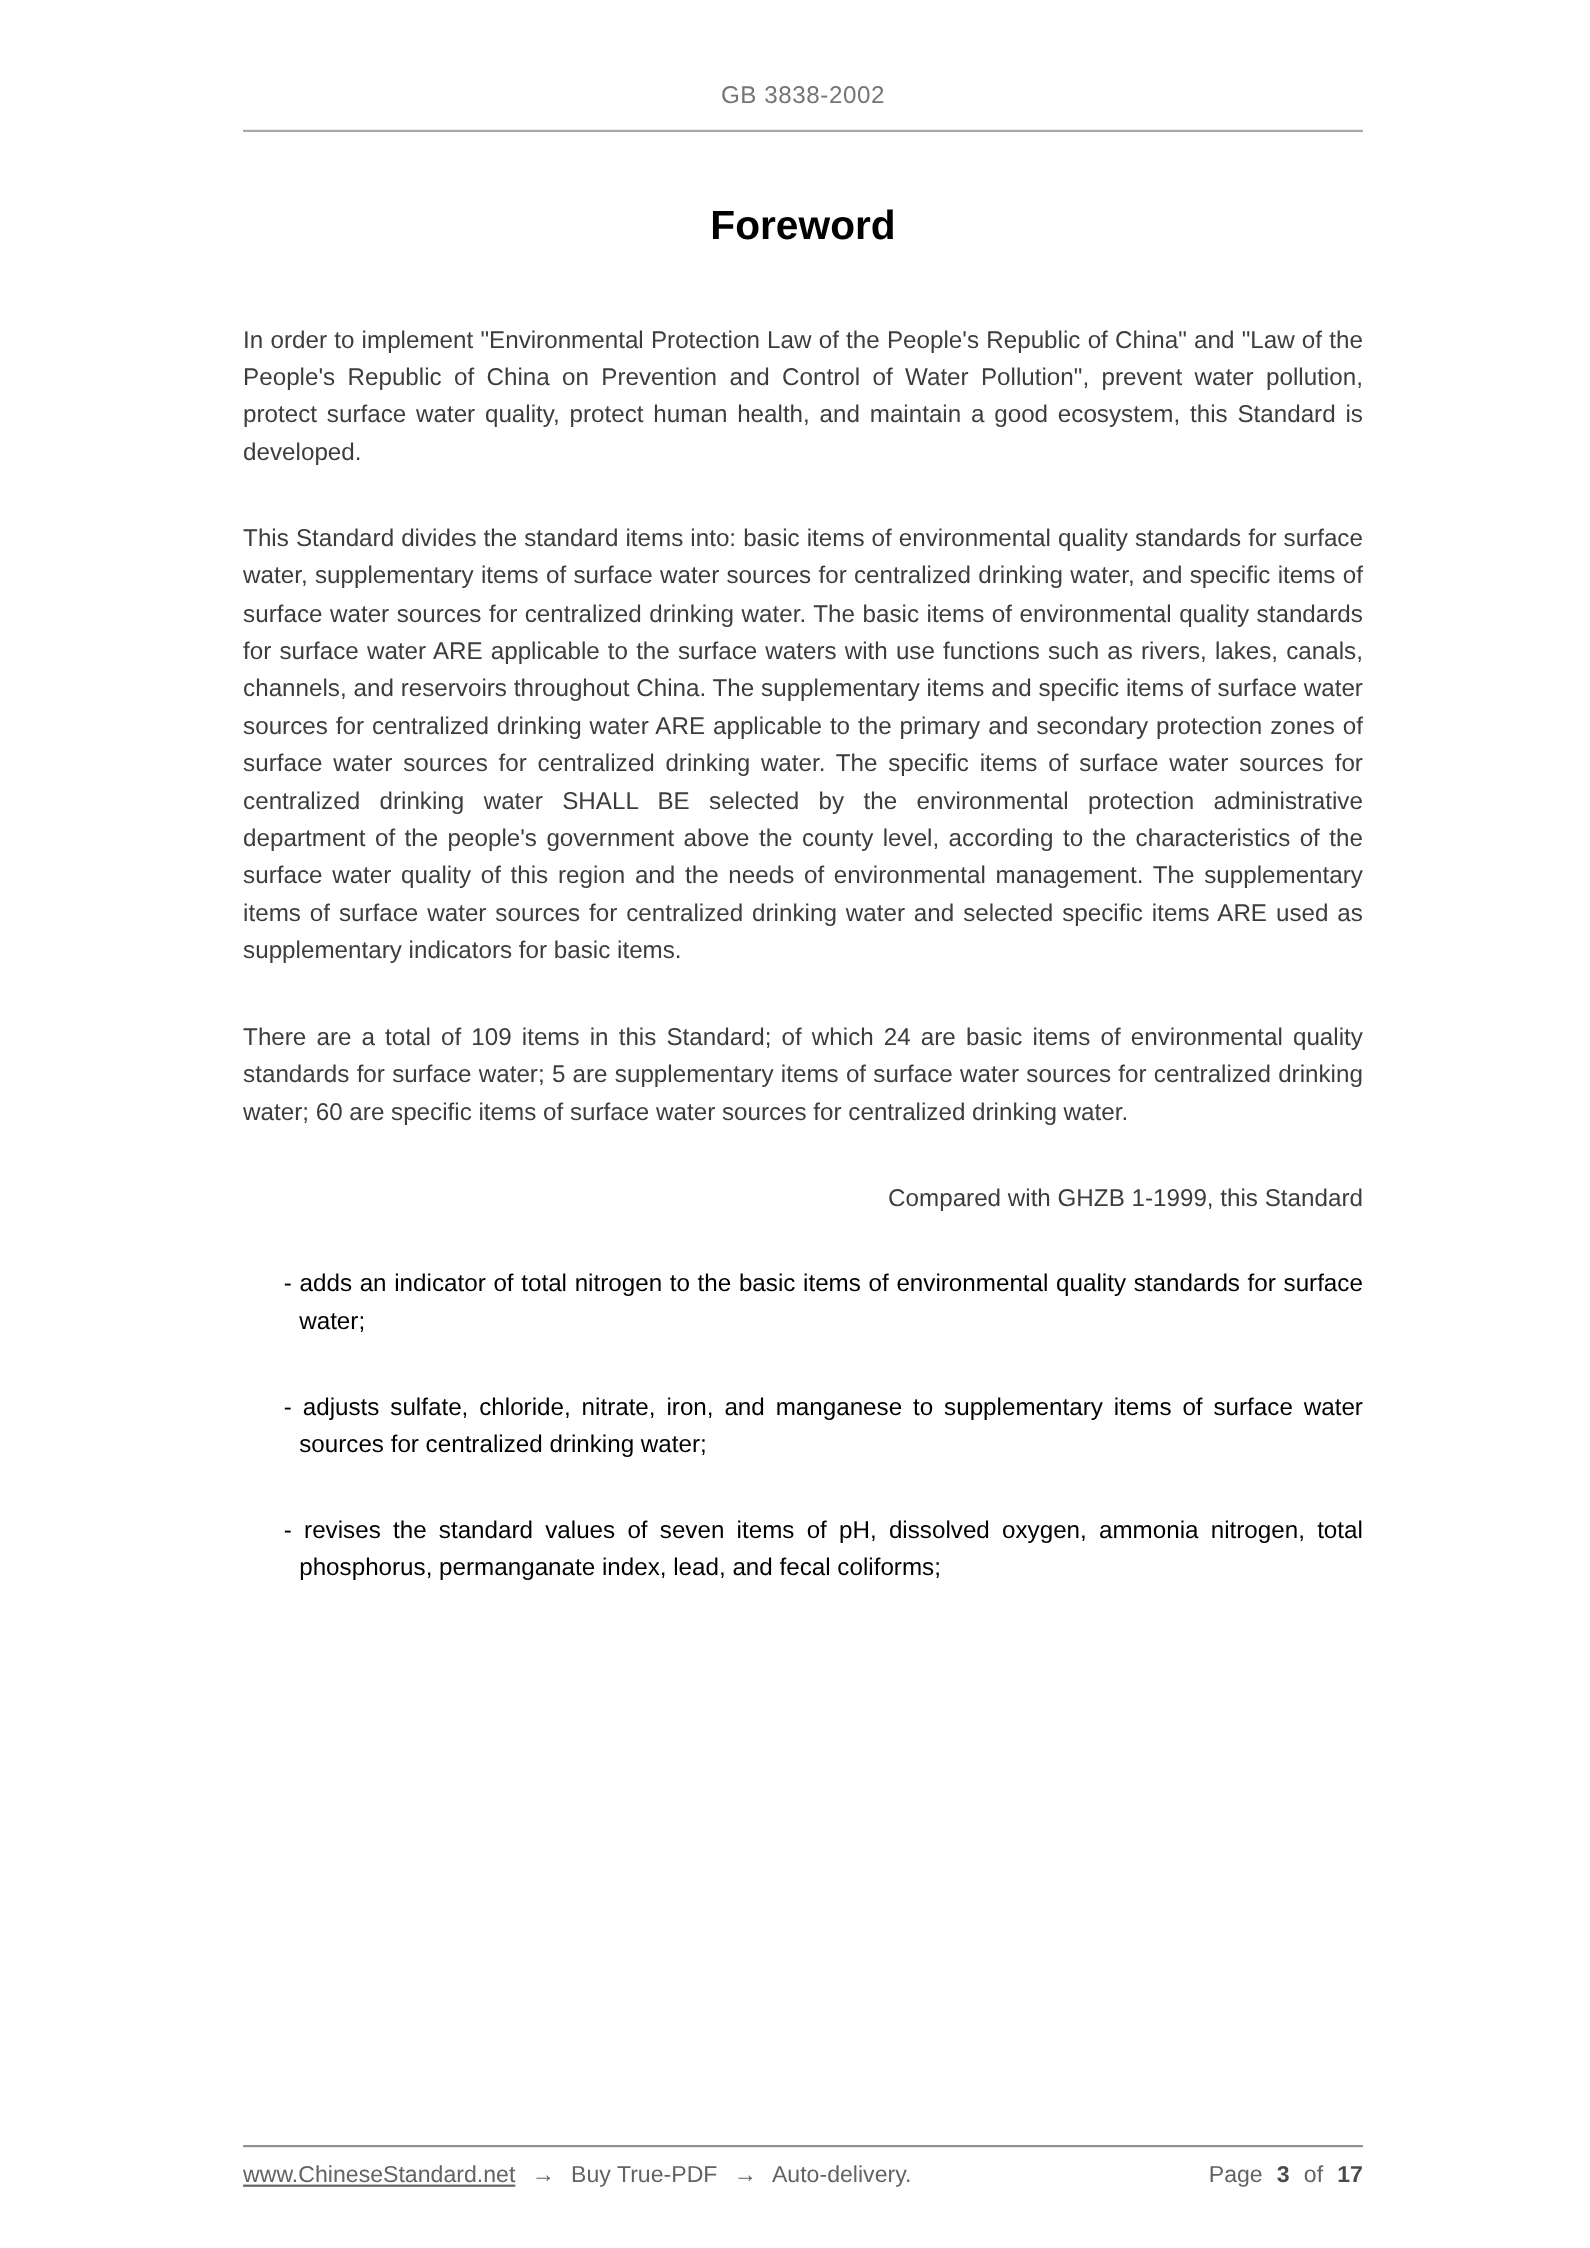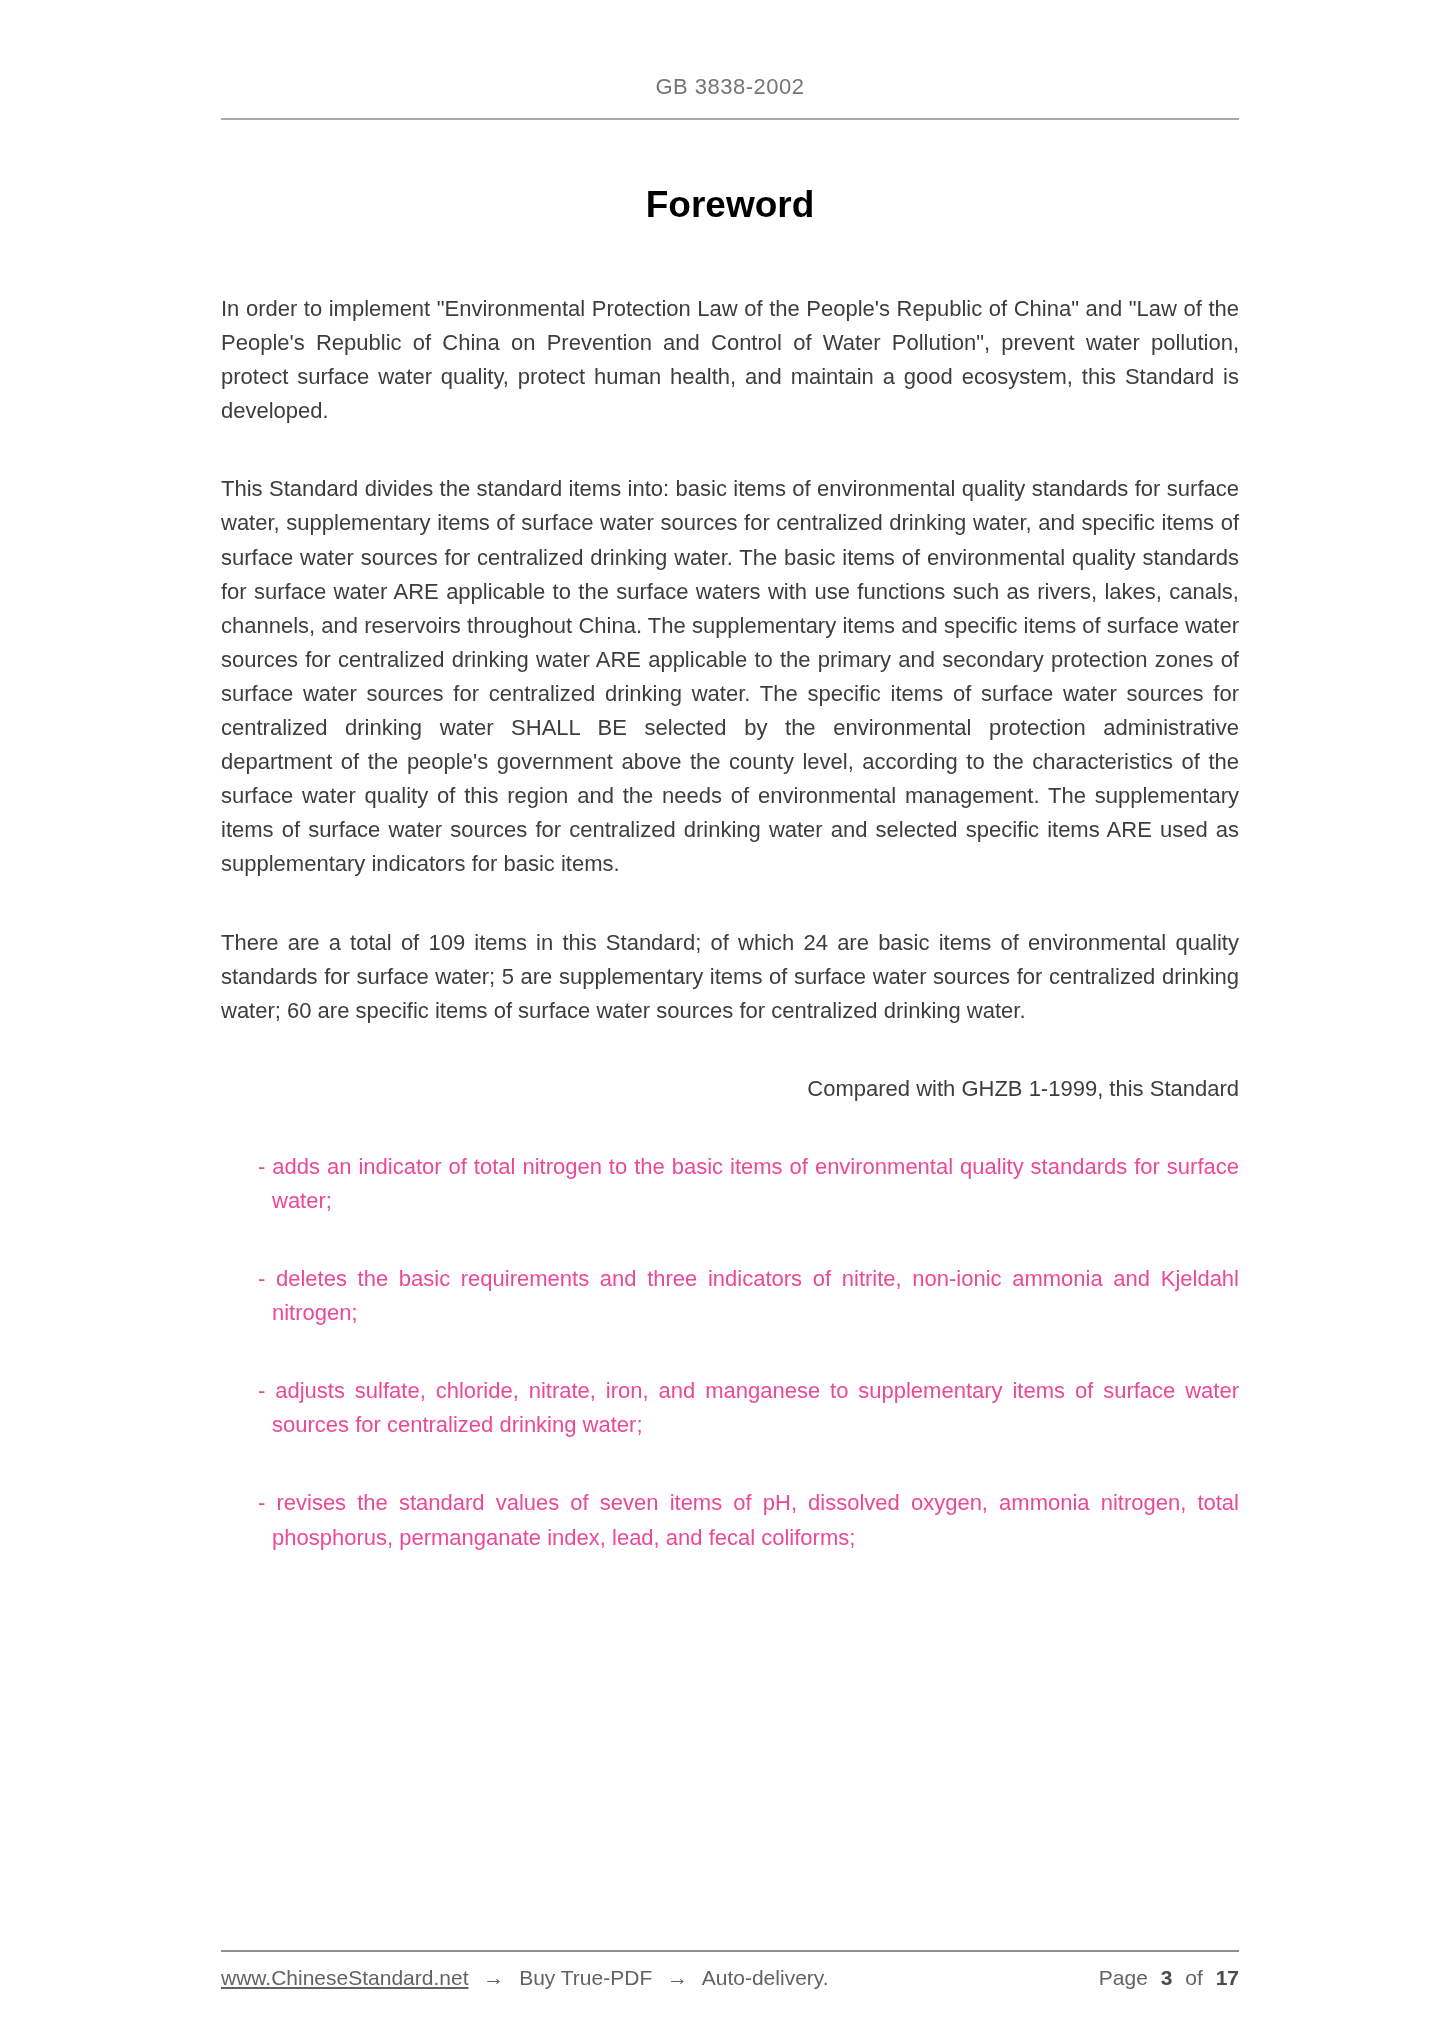--- a/index.html
+++ b/index.html
@@ -48,21 +48,21 @@
     color: #3d3d3d;
     text-align: justify;
     margin-bottom: 44px;
   }
   .para.single-line {
     text-align: right;
   }
   .bullet {
     font-size: 22px;
     line-height: 1.55;
-    color: #ec4899;
+    color: #000000;
     text-align: justify;
     margin-bottom: 44px;
     padding-left: 51px;
     text-indent: -14px;
   }
   .doc-footer {
     position: absolute;
     left: 221px;
     width: 1018px;
     bottom: 54px;
@@ -97,21 +97,20 @@
 
     <div class="doc-title">Foreword</div>
 
     <div class="body-text">
       <p class="para">In order to implement "Environmental Protection Law of the People's Republic of China" and "Law of the People's Republic of China on Prevention and Control of Water Pollution", prevent water pollution, protect surface water quality, protect human health, and maintain a good ecosystem, this Standard is developed.</p>
       <p class="para">This Standard divides the standard items into: basic items of environmental quality standards for surface water, supplementary items of surface water sources for centralized drinking water, and specific items of surface water sources for centralized drinking water. The basic items of environmental quality standards for surface water ARE applicable to the surface waters with use functions such as rivers, lakes, canals, channels, and reservoirs throughout China. The supplementary items and specific items of surface water sources for centralized drinking water ARE applicable to the primary and secondary protection zones of surface water sources for centralized drinking water. The specific items of surface water sources for centralized drinking water SHALL BE selected by the environmental protection administrative department of the people's government above the county level, according to the characteristics of the surface water quality of this region and the needs of environmental management. The supplementary items of surface water sources for centralized drinking water and selected specific items ARE used as supplementary indicators for basic items.</p>
       <p class="para">There are a total of 109 items in this Standard; of which 24 are basic items of environmental quality standards for surface water; 5 are supplementary items of surface water sources for centralized drinking water; 60 are specific items of surface water sources for centralized drinking water.</p>
       <p class="para single-line">Compared with GHZB 1-1999, this Standard</p>
 
       <div class="bullet">- adds an indicator of total nitrogen to the basic items of environmental quality standards for surface water;</div>
-      <div class="bullet">- deletes the basic requirements and three indicators of nitrite, non-ionic ammonia and Kjeldahl nitrogen;</div>
       <div class="bullet">- adjusts sulfate, chloride, nitrate, iron, and manganese to supplementary items of surface water sources for centralized drinking water;</div>
       <div class="bullet">- revises the standard values of seven items of pH, dissolved oxygen, ammonia nitrogen, total phosphorus, permanganate index, lead, and fecal coliforms;</div>
     </div>
 
   </div>
 
   <div class="doc-footer">
     <div class="footer-left">
       <span class="footer-link">www.ChineseStandard.net</span>
       <span>→</span>

